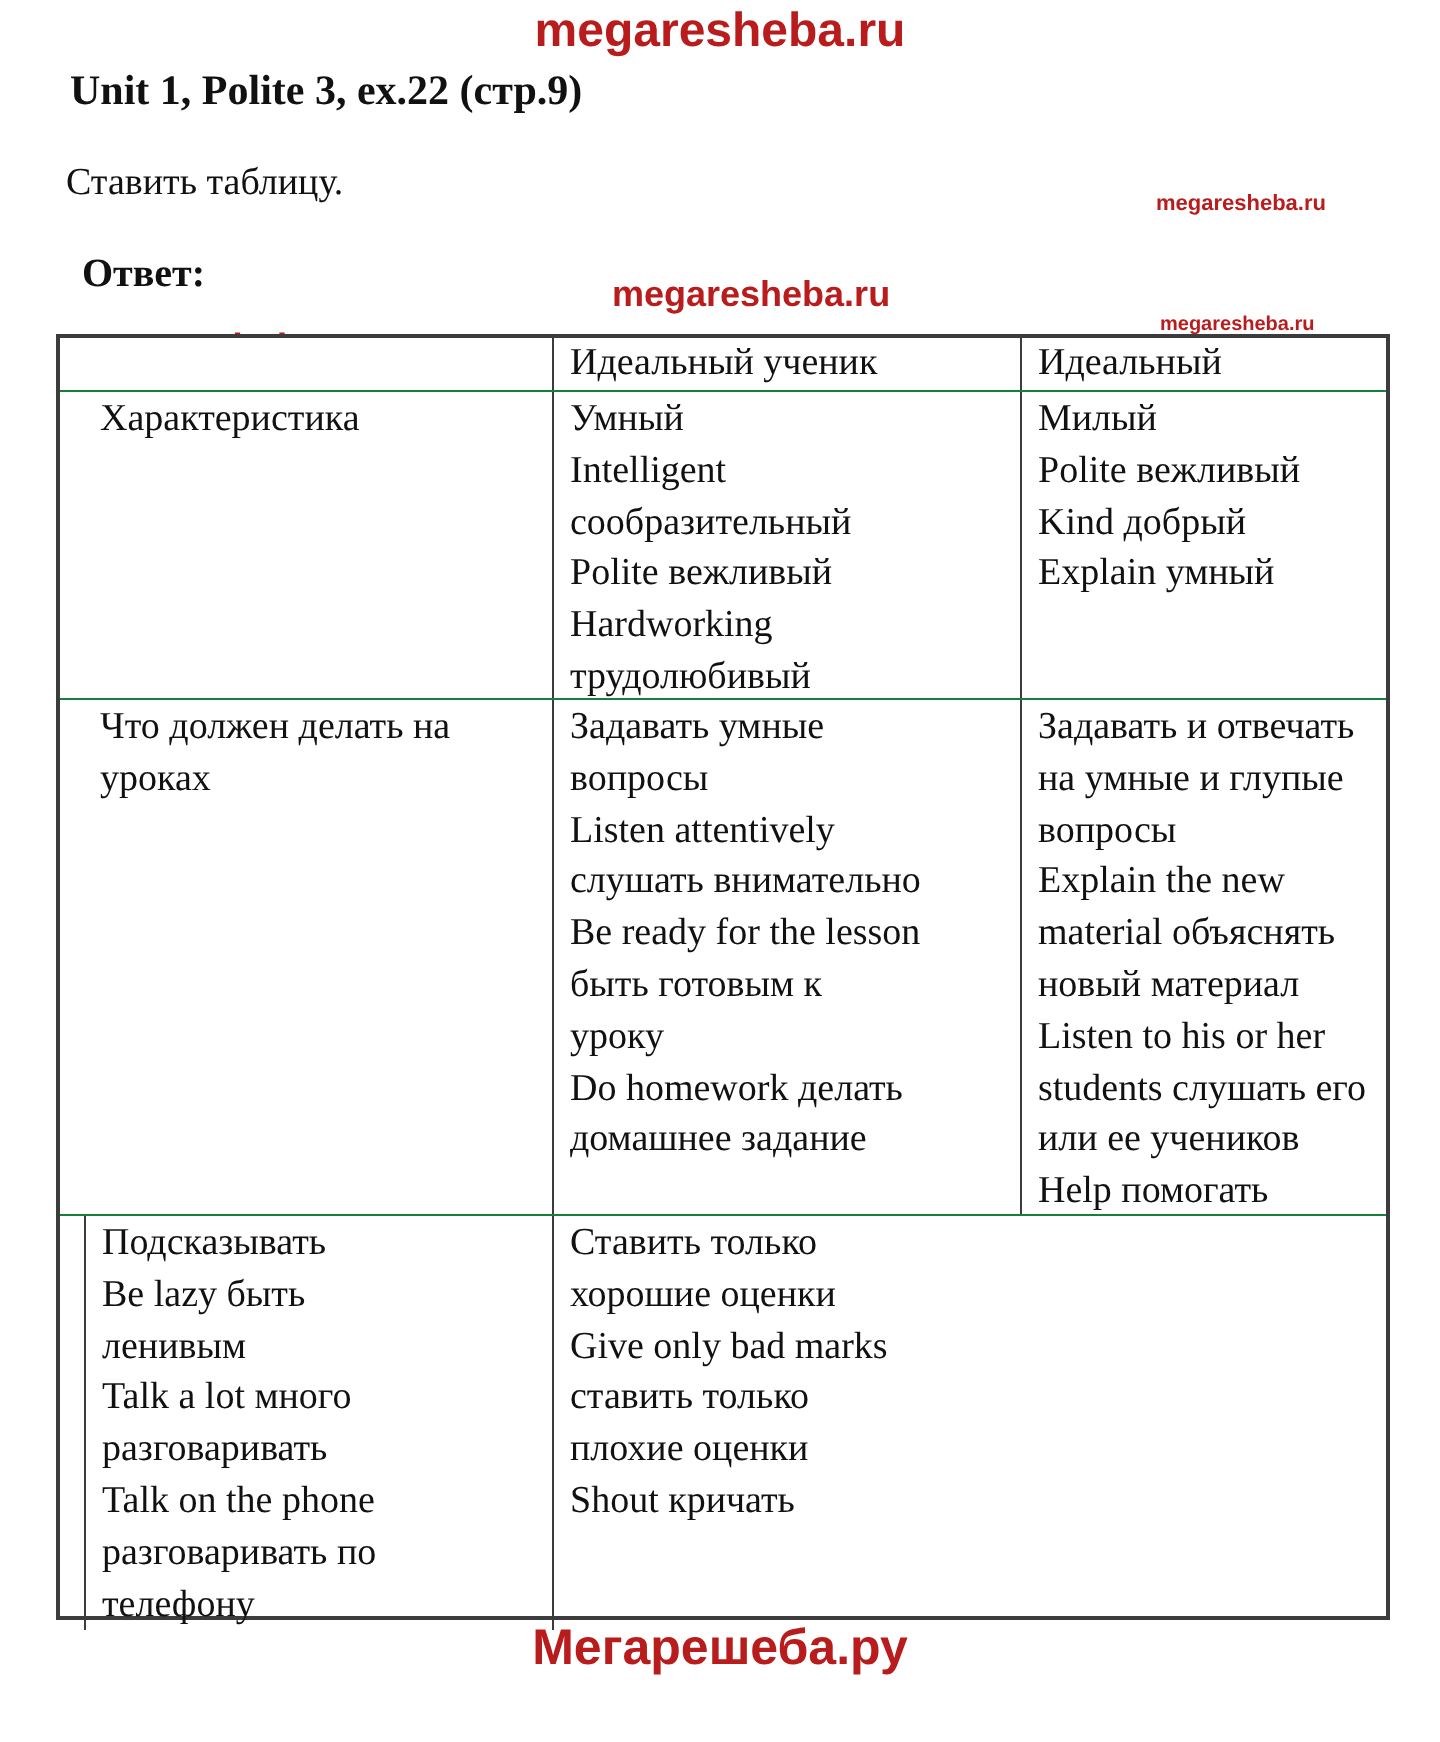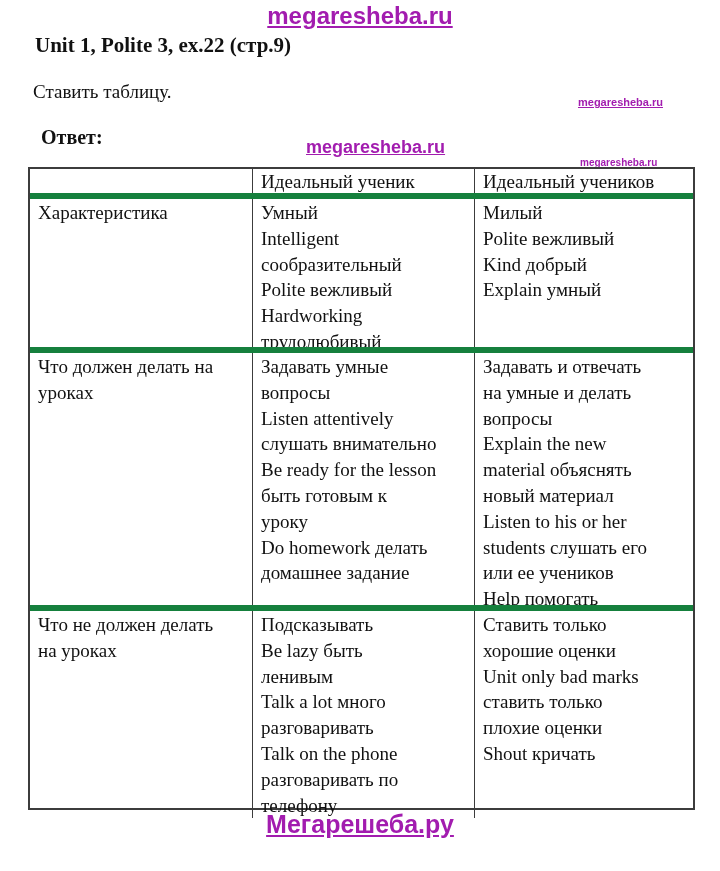--- a/index.html
+++ b/index.html
@@ -3,21 +3,21 @@
 <meta charset="utf-8">
 <style>
   html,body { margin:0; padding:0; background:#fff; }
   .page {
     position:relative; width:720px; height:871px; background:#ffffff;
     font-family:"Liberation Serif", serif; color:#111; overflow:hidden;
   }
   
   .wm {
     position:absolute; font-family:"Liberation Sans", sans-serif;
-    font-weight:700; color:#a21caf; white-space:nowrap; line-height:1;text-decoration:underline;
+    font-weight:700; color:#b91c1c; white-space:nowrap; line-height:1;
   }
   .wm-top        { top:4px; left:0; right:0; text-align:center; font-size:24px; }
   .wm-small-1    { top:97px;  left:578px; font-size:11px; }
   .wm-center     { top:138px; left:306px; font-size:18px; }
   .wm-hdr-col1   { top:165px; left:38px;  font-size:19px; }
   .wm-small-hdr  { top:158px; left:580px; font-size:10px; }
   .wm-hardwork   { top:300px; left:357px; font-size:18px; }
   .wm-r1-col1    { top:317px; left:95px;  font-size:17px; }
   .wm-small-r2a  { top:470px; left:578px; font-size:10px; }
   .wm-r2-col1    { top:529px; left:33px;  font-size:20px; }
@@ -38,26 +38,26 @@
   .answer-label {
     position:absolute; left:41px; top:125px;
     font-size:20px; font-weight:700; line-height:24px;
   }
   
   .tbl {
     position:absolute; left:28px; top:167px; width:667px; height:643px;
     box-sizing:border-box; border:2px solid #3c3c3c;
     display:flex; flex-direction:column; background:#fff;
   }
-  .tr { display:flex; box-sizing:border-box; border-top:6px solid #15803d; }
+  .tr { display:flex; box-sizing:border-box; border-top:1px solid #15803d; }
   .tr.rh { border-top:none; }
   .td {
     box-sizing:border-box; border-left:1px solid #3c3c3c;
     padding:1px 5px 0 8px; white-space:pre-line; overflow:hidden;
-    font-size:19px; line-height:25.8px; color:#111;
+    font-size:19px; line-height:25.8px; color:#111;margin-left:12px;
   }
   .td.first { border-left:none; }
   .c1 { width:222px; } .c2 { width:222px; } .c3 { flex:1; }
   .rh { height:26px; } .rh .td { line-height:23px; }
   .r1 { height:154px; } .r2 { height:258px;justify-content:center; } .r3 { flex:1; }
 </style>
 </head>
 <body>
 
 <div class="page">
@@ -106,43 +106,41 @@
       <div class="td c2">Задавать умные
 вопросы
 Listen attentively
 слушать внимательно
 Be ready for the lesson
 быть готовым к
 уроку
 Do homework делать
 домашнее задание</div>
       <div class="td c3">Задавать и отвечать
-на умные и делать
+на умные и глупые
 вопросы
 Explain the new
 material объяснять
 новый материал
 Listen to his or her
 students слушать его
 или ее учеников
 Help помогать</div>
     </div>
     <div class="tr r3">
-      <div class="td c1 first">Что не должен делать
-на уроках</div>
       <div class="td c2">Подсказывать
 Be lazy быть
 ленивым
 Talk a lot много
 разговаривать
 Talk on the phone
 разговаривать по
 телефону</div>
       <div class="td c3">Ставить только
 хорошие оценки
-Unit only bad marks
+Give only bad marks
 ставить только
 плохие оценки
 Shout кричать</div>
     </div>
   </div>
 
 </div>
 
 </body></html>

